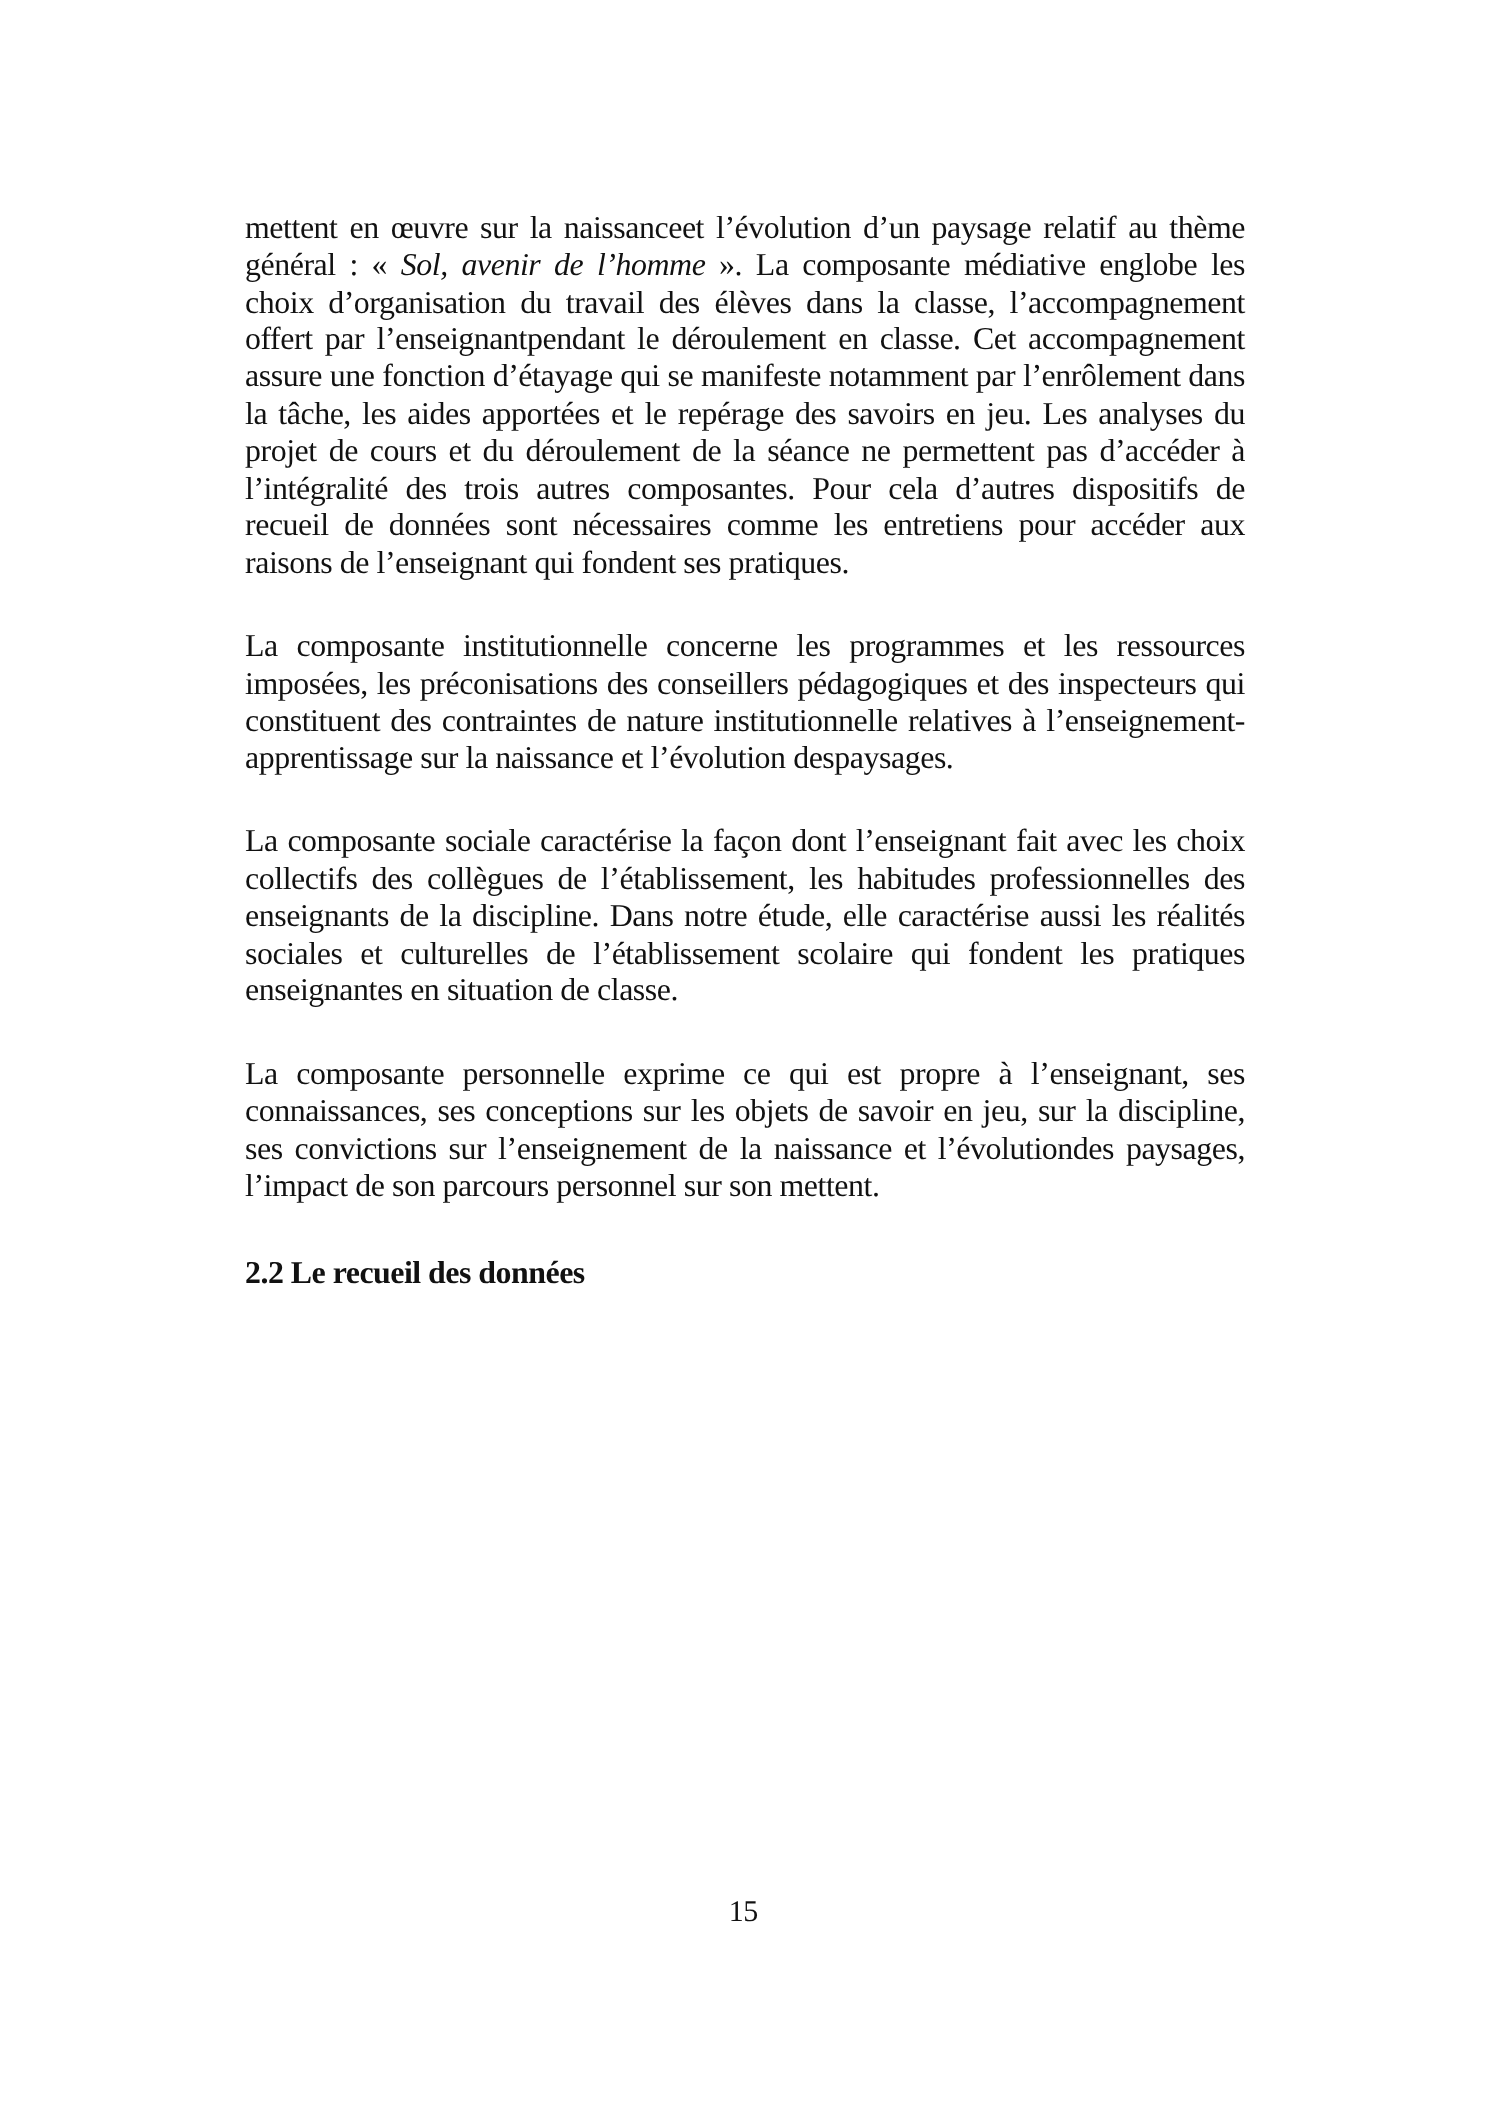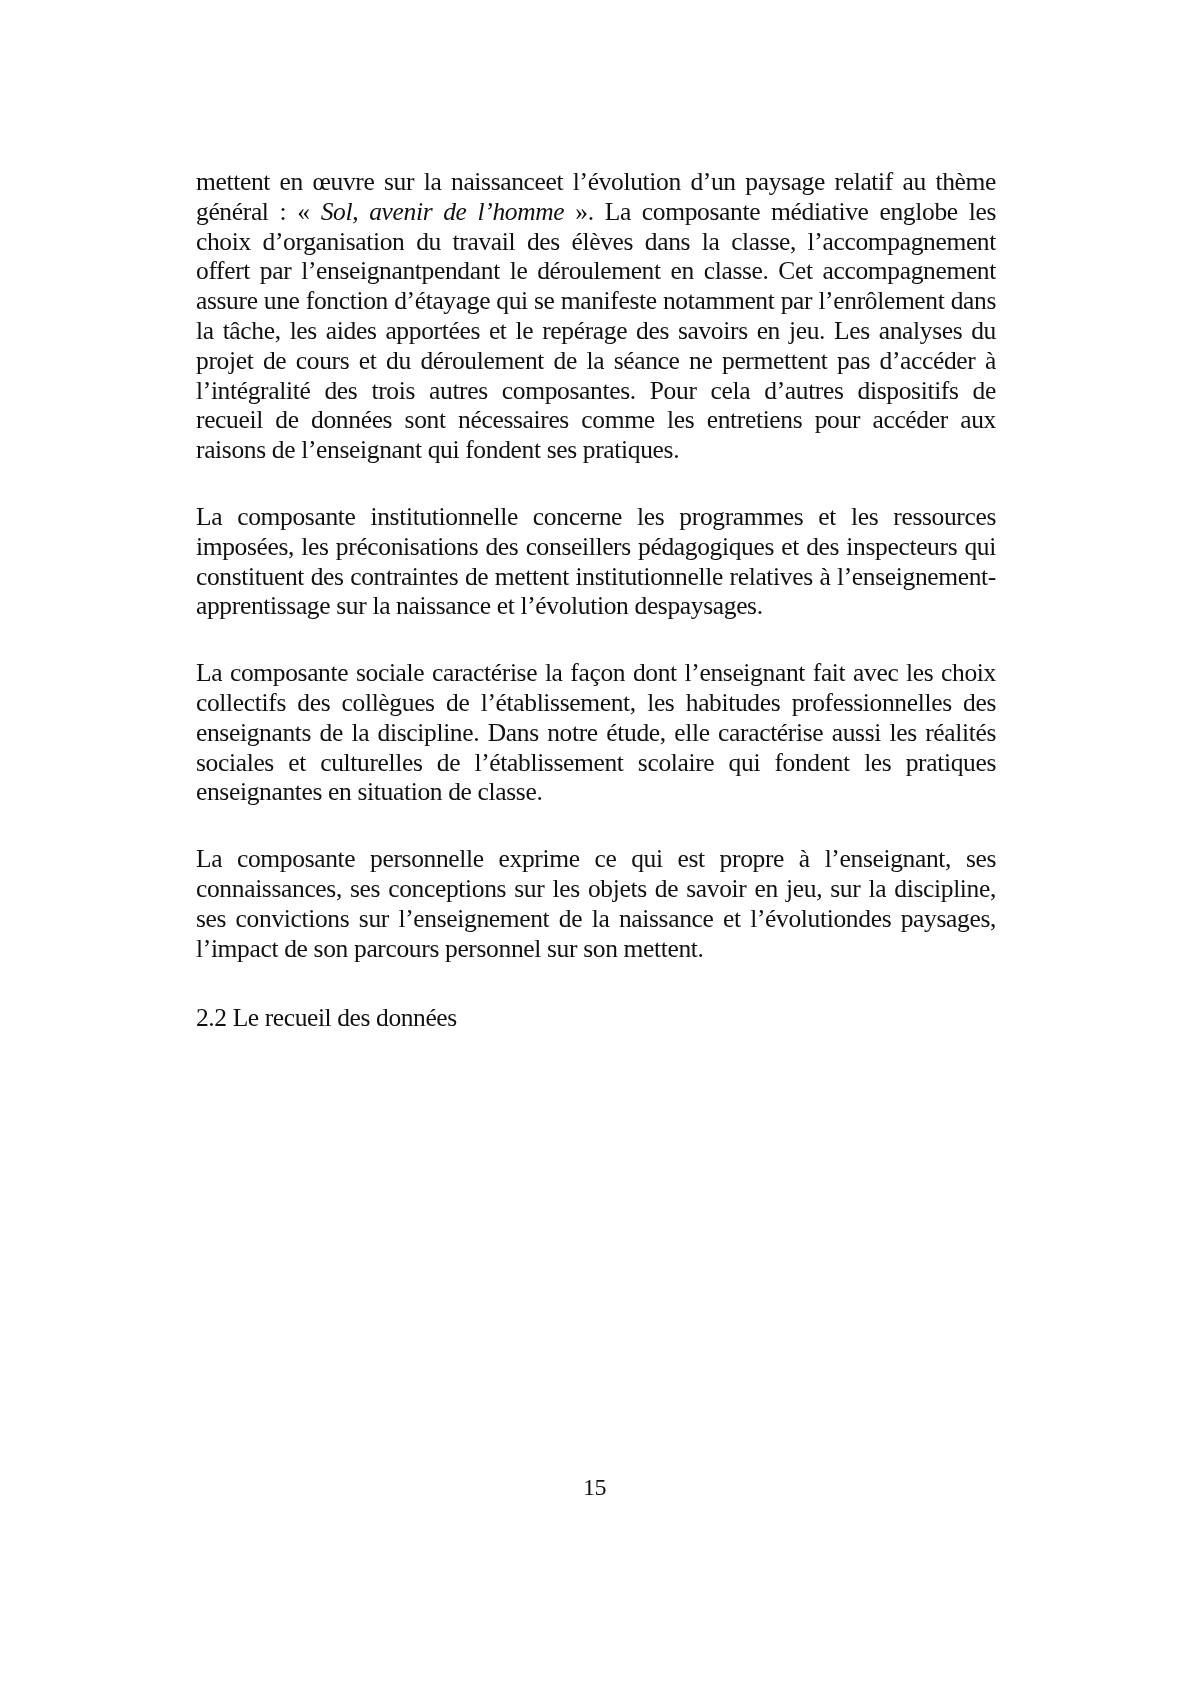--- a/index.html
+++ b/index.html
@@ -28,44 +28,44 @@
       text-align: justify;
       letter-spacing: -0.35px;
       word-spacing: 0px;
     }
     .gap { height: 37px; }
     .gap-h { height: 40px; }
     h2.section-heading {
       margin: 0;
       font-size: 25.5px;
       line-height: 29.8px;
-      font-weight: normal;
+      font-weight: bold;
       letter-spacing: -0.4px;
     }
     em { }
     .page-number {
       position: absolute;
       left: 0;
       width: 1189px;
-      top: 1474px;
+      top: 1517px;
       text-align: center;
       font-size: 24px;
       letter-spacing: -0.5px;
     }
   </style>
 </head>
 <body>
 
 <div class="page">
 
   <p class="para"><span>mettent en œuvre sur la naissanceet l’évolution d’un paysage relatif au thème général : « </span><em>Sol, avenir de l’homme</em><span> ». La composante médiative englobe les choix d’organisation du travail des élèves dans la classe, l’accompagnement offert par l’enseignantpendant le déroulement en classe. Cet accompagnement assure une fonction d’étayage qui se manifeste notamment par l’enrôlement dans la tâche, les aides apportées et le repérage des savoirs en jeu. Les analyses du projet de cours et du déroulement de la séance ne permettent pas d’accéder à l’intégralité des trois autres composantes. Pour cela d’autres dispositifs de recueil de données sont nécessaires comme les entretiens pour accéder aux raisons de l’enseignant qui fondent ses pratiques.</span></p>
 
   <div class="gap"></div>
 
-  <p class="para">La composante institutionnelle concerne les programmes et les ressources imposées, les préconisations des conseillers pédagogiques et des inspecteurs qui constituent des contraintes de mettent institutionnelle relatives à l’enseignement-apprentissage sur la naissance et l’évolution despaysages.</p>
+  <p class="para">La composante institutionnelle concerne les programmes et les ressources imposées, les préconisations des conseillers pédagogiques et des inspecteurs qui constituent des contraintes de nature institutionnelle relatives à l’enseignement-apprentissage sur la naissance et l’évolution despaysages.</p>
 
   <div class="gap"></div>
 
   <p class="para">La composante sociale caractérise la façon dont l’enseignant fait avec les choix collectifs des collègues de l’établissement, les habitudes professionnelles des enseignants de la discipline. Dans notre étude, elle caractérise aussi les réalités sociales et culturelles de l’établissement scolaire qui fondent les pratiques enseignantes en situation de classe.</p>
 
   <div class="gap"></div>
 
   <p class="para">La composante personnelle exprime ce qui est propre à l’enseignant, ses connaissances, ses conceptions sur les objets de savoir en jeu, sur la discipline, ses convictions sur l’enseignement de la naissance et l’évolutiondes paysages, l’impact de son parcours personnel sur son mettent.</p>
 
   <div class="gap-h"></div>

